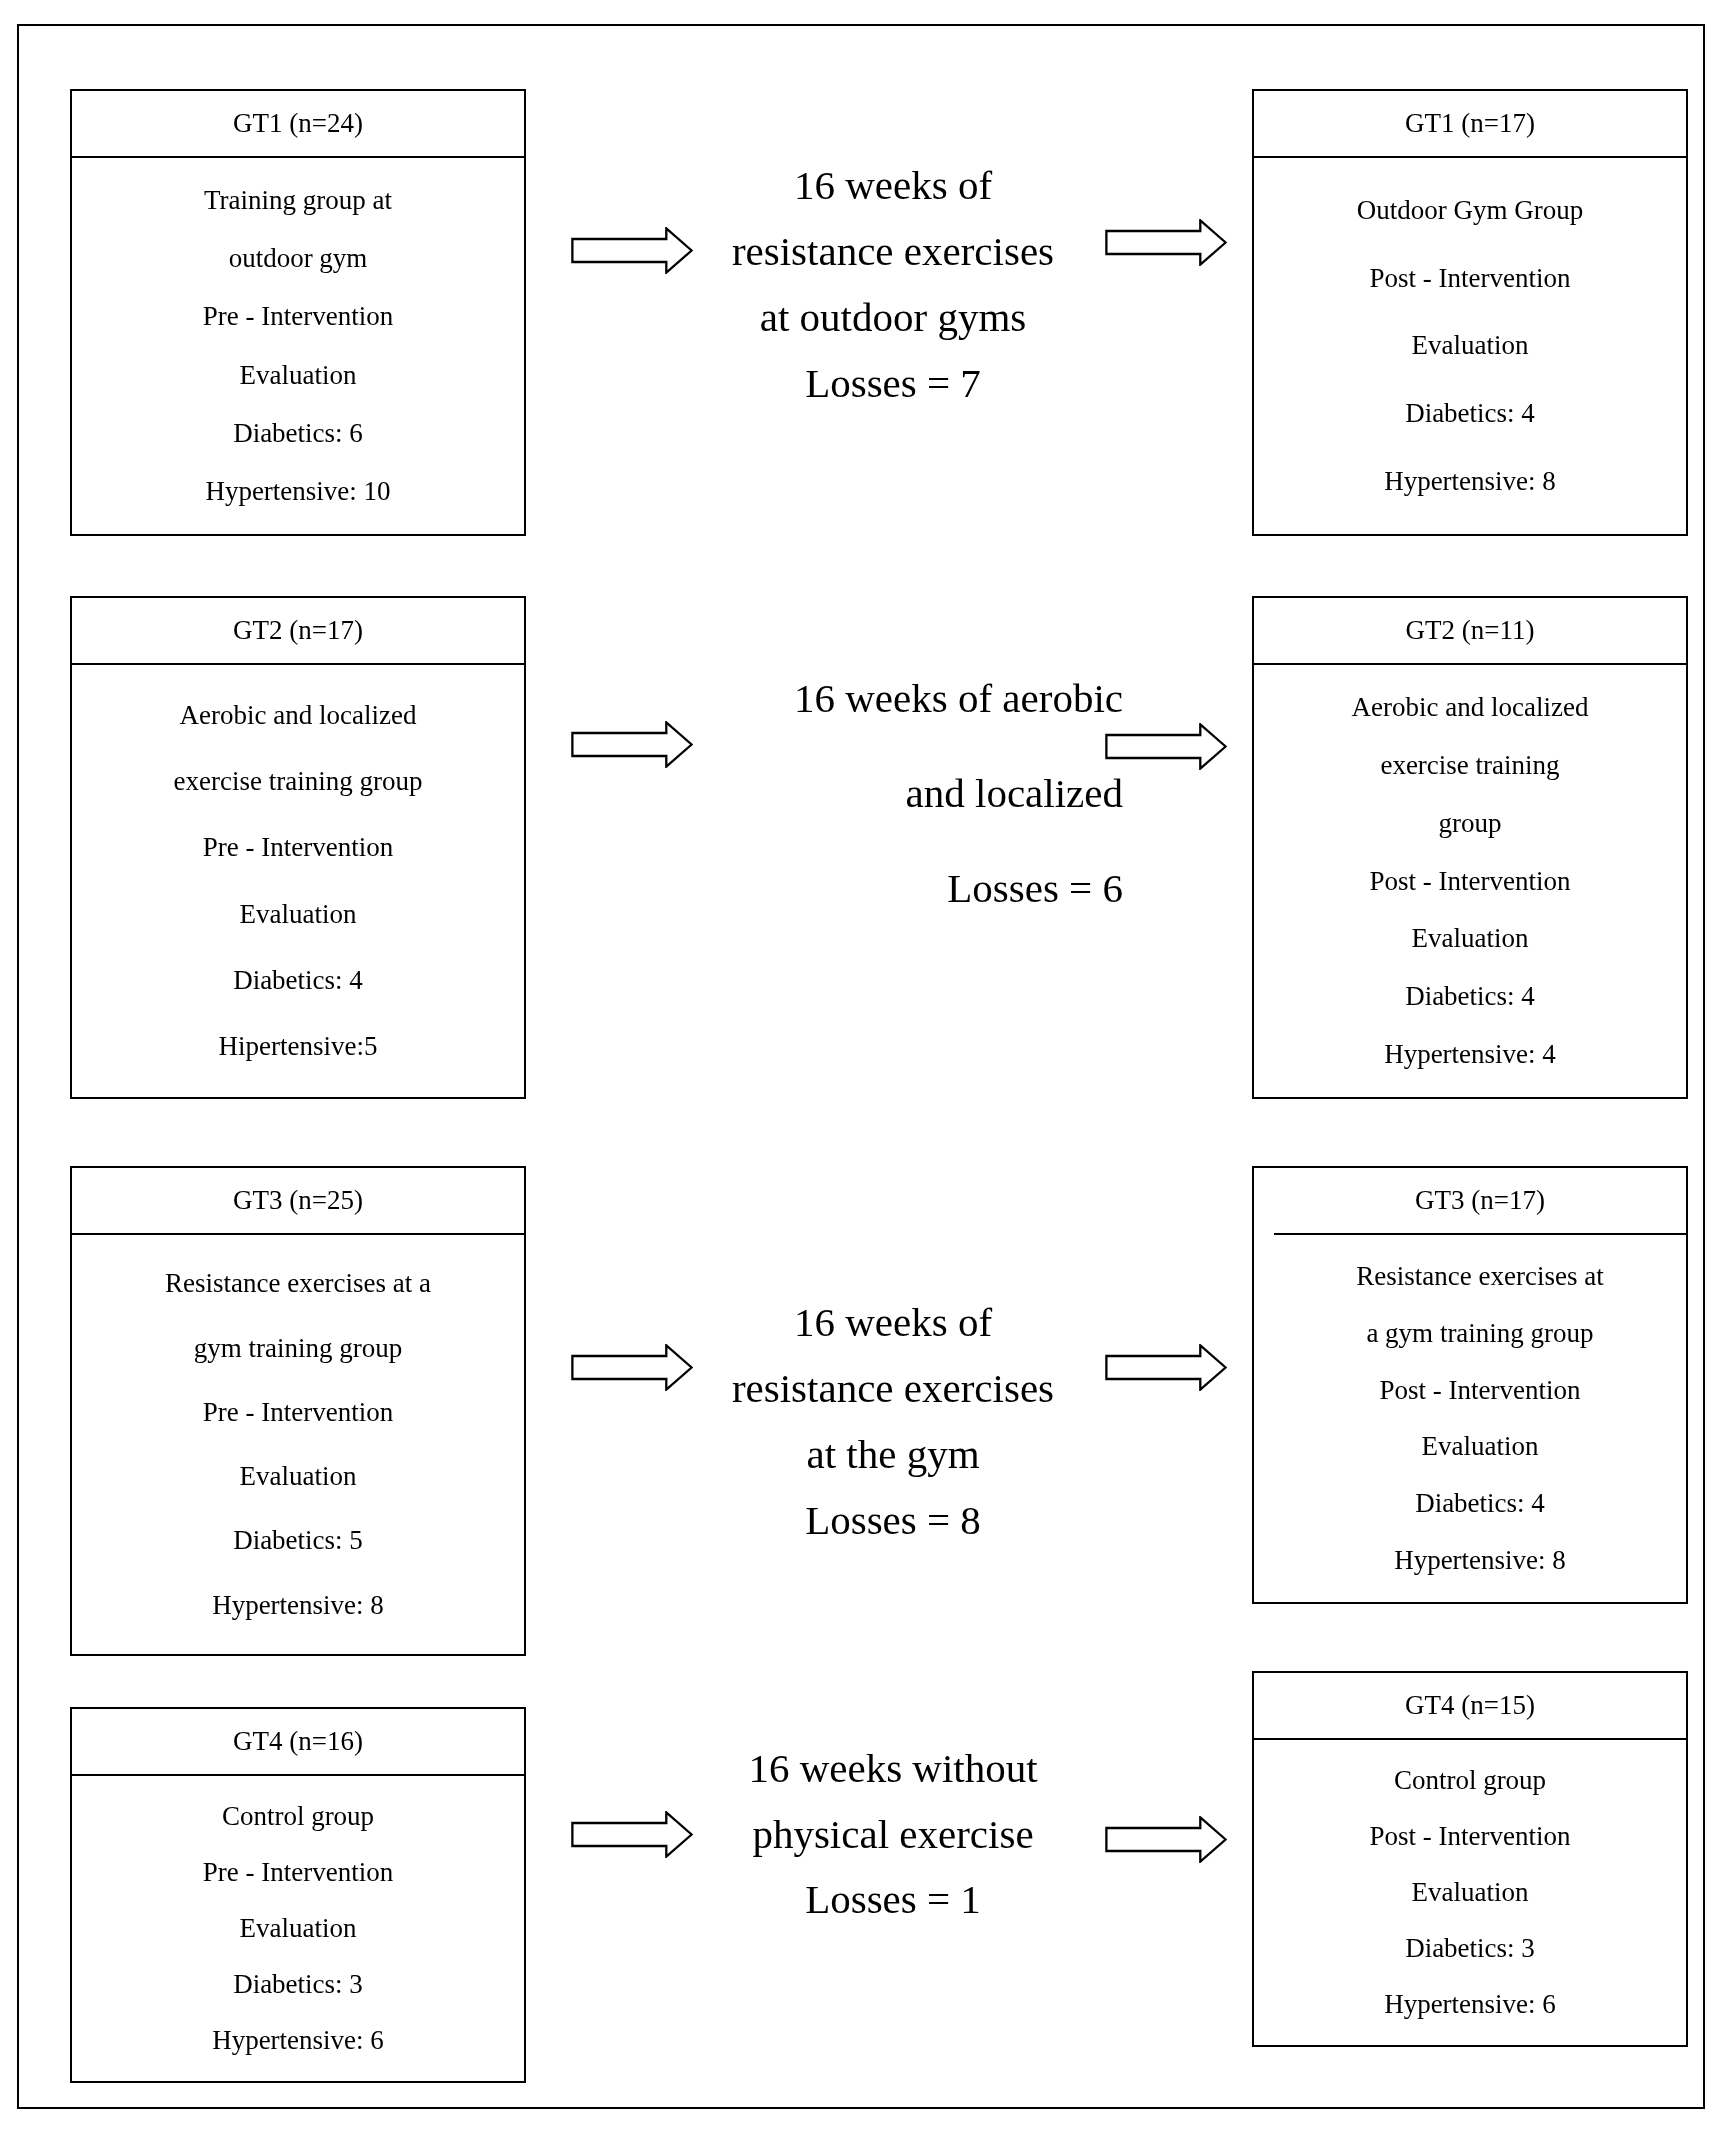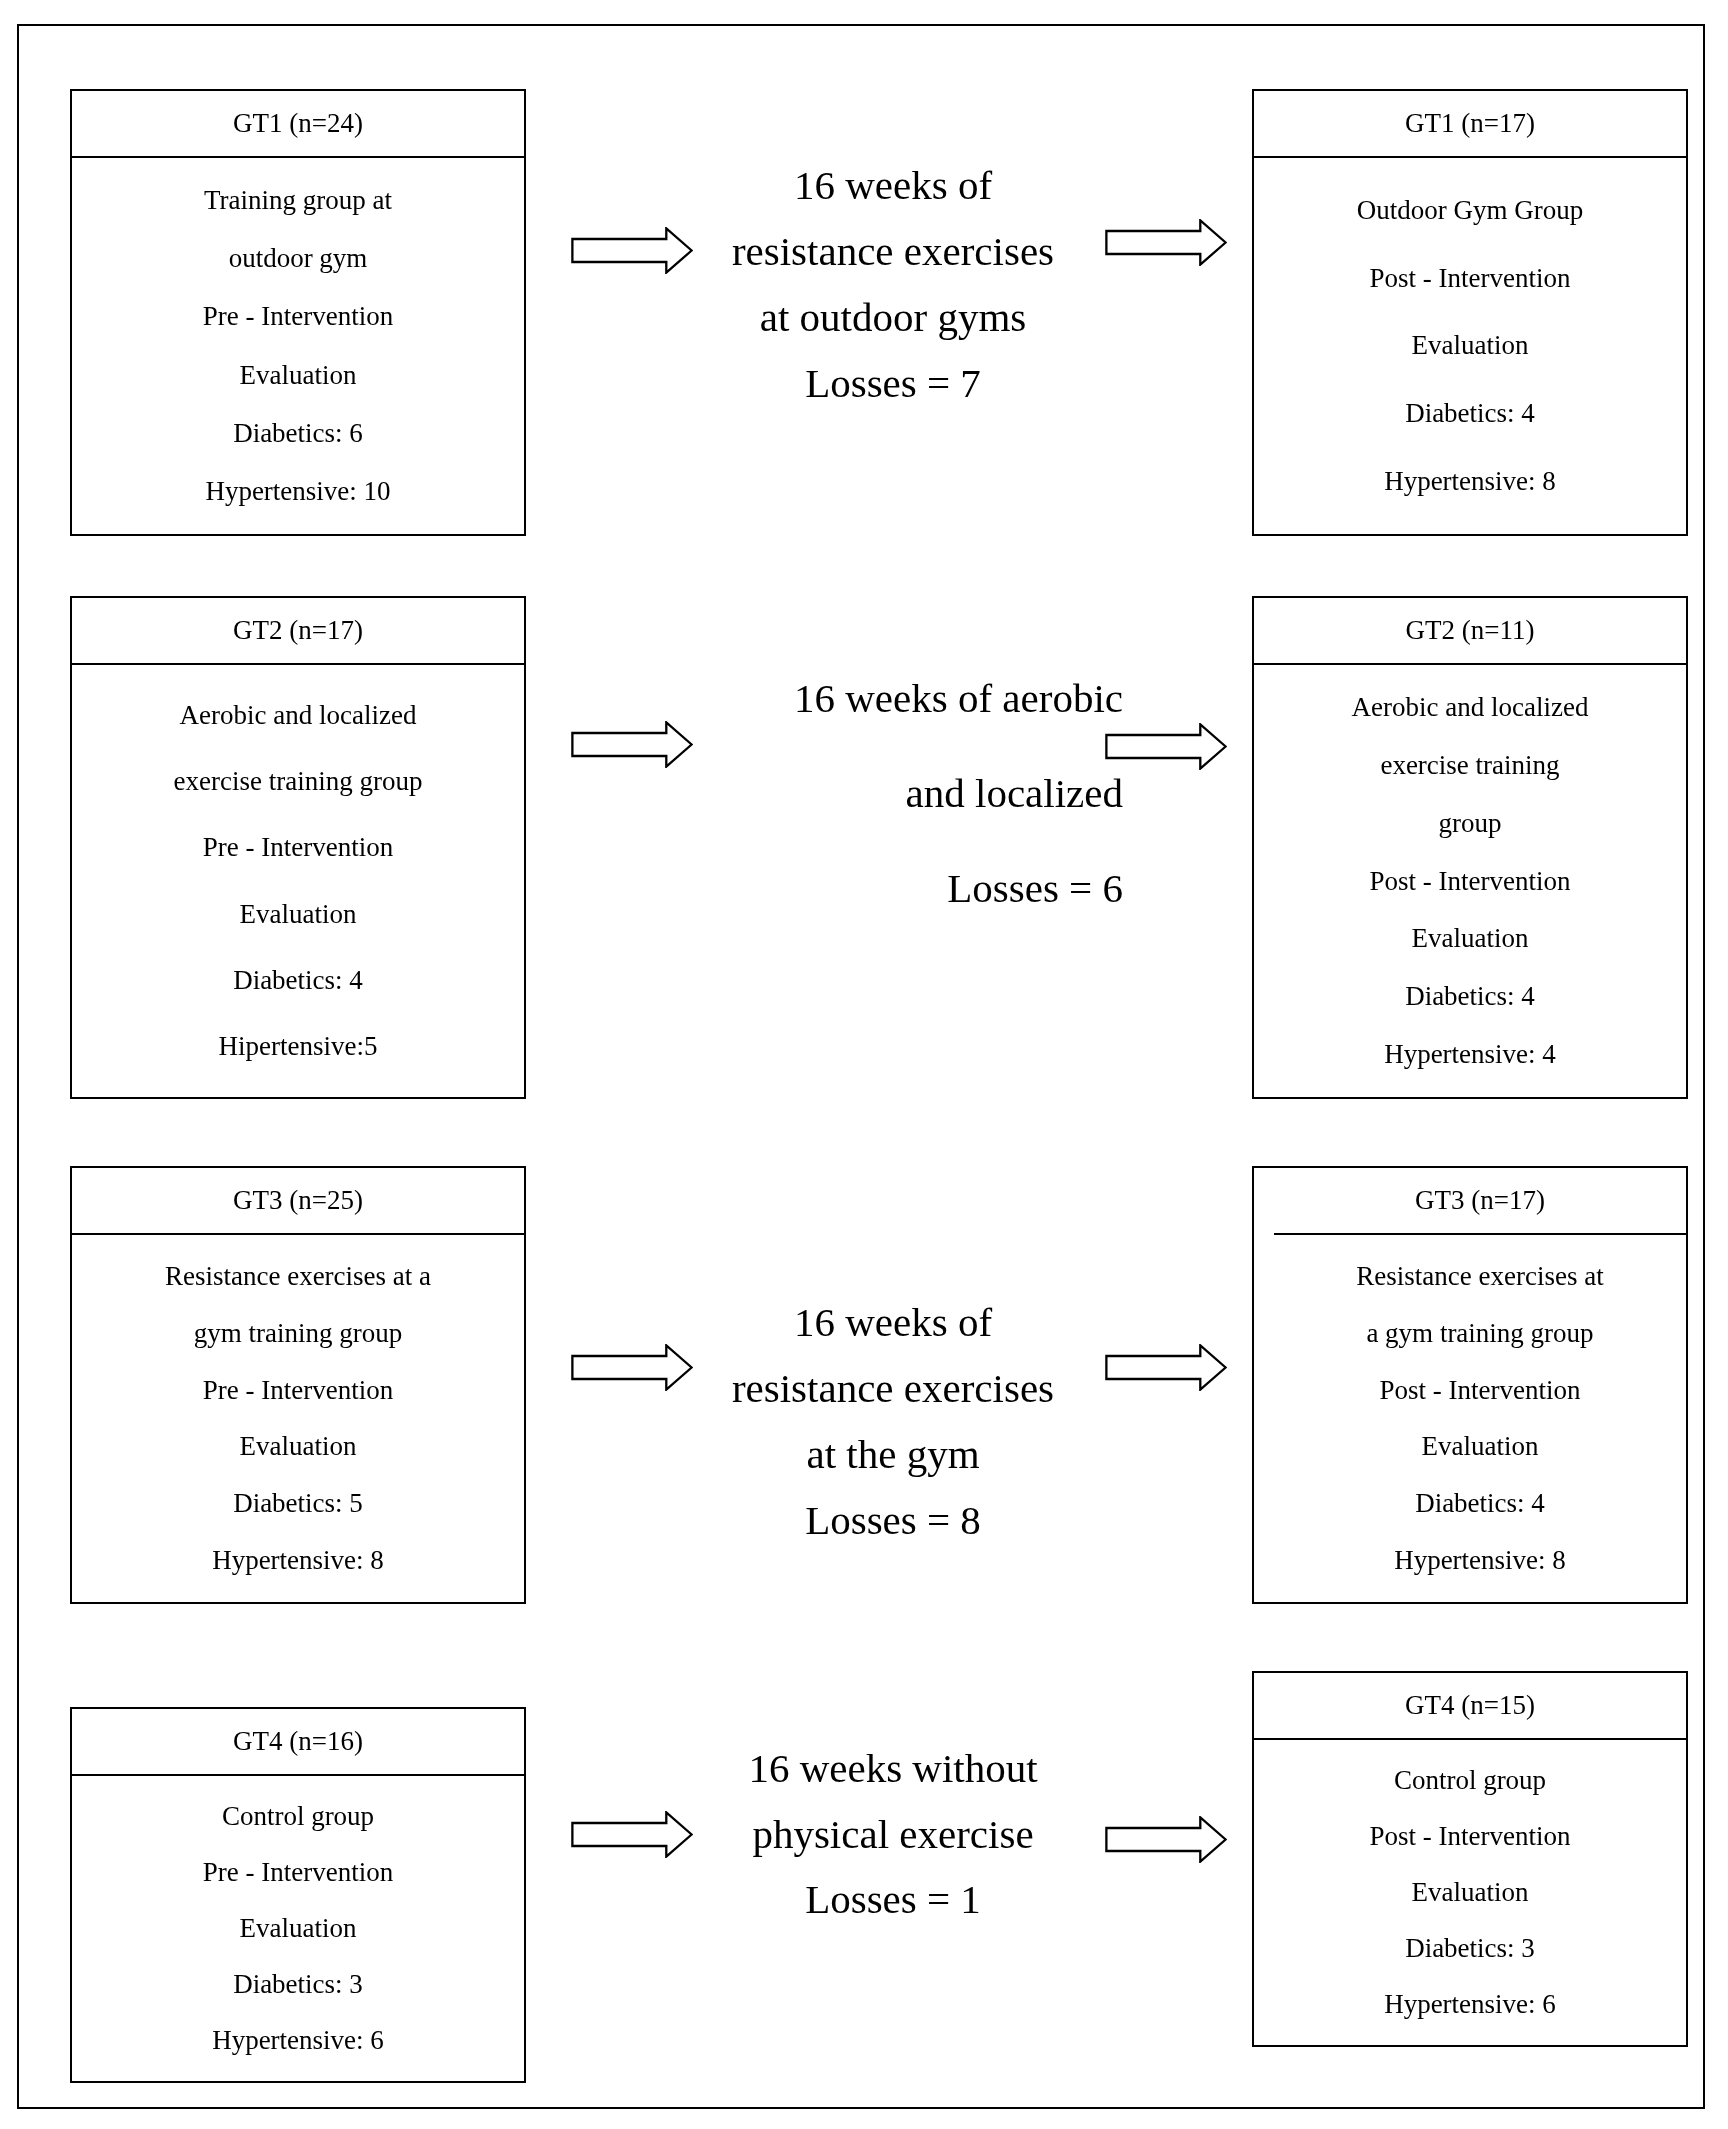--- a/index.html
+++ b/index.html
@@ -85,21 +85,21 @@
   .r1-mid   { top: 158px;  height: 252px; }
   .r1-arrow-a { left: 571px; top: 227px; }
   .r1-arrow-b { left: 1105px; top: 219px; }
   
   .r2-left  { left: 70px;  top: 596px; width: 456px; height: 503px; }
   .r2-right { left: 1252px; top: 596px; width: 436px; height: 503px; }
   .r2-mid   { top: 667px; height: 252px; align-items: flex-end; }
   .r2-arrow-a { left: 571px; top: 721px; }
   .r2-arrow-b { left: 1105px; top: 723px; }
   
-  .r3-left  { left: 70px;  top: 1166px; width: 456px; height: 438px; }
+  .r3-left  { left: 70px;  top: 1166px; width: 456px; height: 490px; }
   .r3-right { left: 1252px; top: 1166px; width: 436px; height: 438px; padding-left: 20px; }
   .r3-mid   { top: 1295px; height: 252px; }
   .r3-arrow-a { left: 571px; top: 1344px; }
   .r3-arrow-b { left: 1105px; top: 1344px; }
   
   .r4-left  { left: 70px;  top: 1671px; width: 456px; height: 376px; margin-top: 36px; }
   .r4-right { left: 1252px; top: 1671px; width: 436px; height: 376px; }
   .r4-mid   { top: 1741px; height: 185px; }
   .r4-arrow-a { left: 571px; top: 1811px; }
   .r4-arrow-b { left: 1105px; top: 1816px; }

